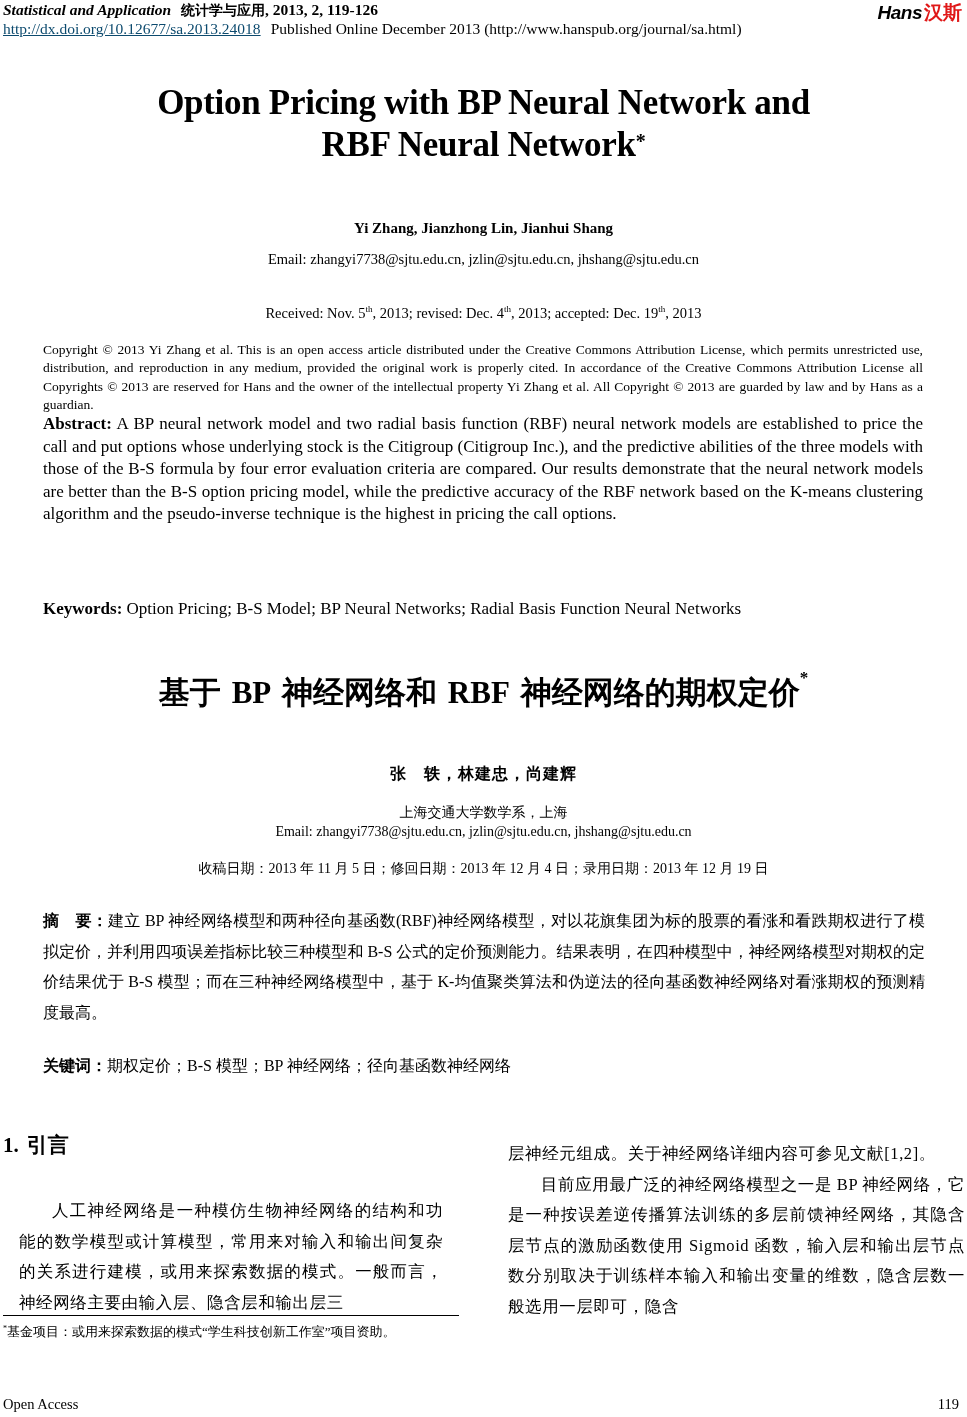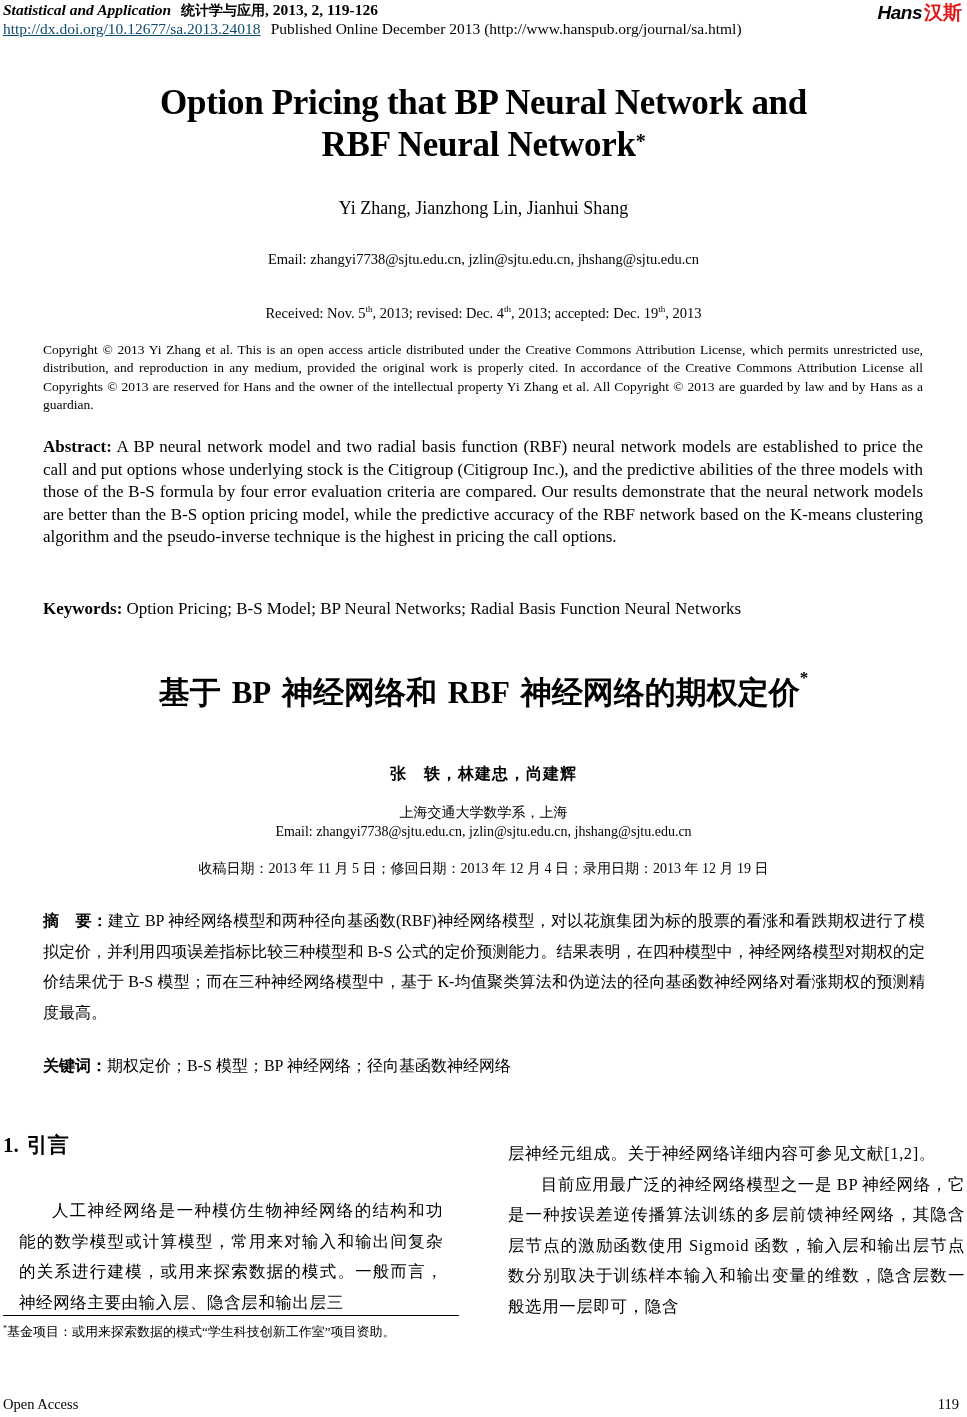--- a/index.html
+++ b/index.html
@@ -14,27 +14,27 @@
   .hdr-line2 { left: 3px; top: 20px; font-size: 15.5px; white-space: nowrap; }
   .hdr-doi { color: #0c4a6e; text-decoration: underline; cursor: pointer; }
   .hdr-pub { margin-left: 10px; }
   .logo { right: 5px; top: 0px; font-size: 19px; font-weight: bold; white-space: nowrap; }
   .logo .en { color: #000000; font-style: italic; font-family: "Liberation Sans", sans-serif; font-weight: 900; letter-spacing: -0.5px; }
   .logo .cn { color: #e01818; font-family: "DejaVu Sans", sans-serif; margin-left: 2px; }
 
   .center { left: 0; width: 967px; text-align: center; }
   .title-en { top: 82px; font-size: 35px; font-weight: bold; line-height: 42px; letter-spacing: -0.3px; }
   .title-en sup { font-size: 20px; vertical-align: top; position: relative; top: -4px; }
-  .authors-en { top: 198px; font-size: 18px; font-weight: normal; }
+  .authors-en { top: 220px; font-size: 15px; font-weight: bold; }
   .affil-en { top: 250px; font-size: 14.5px; line-height: 18px; }
   .dates-en { top: 304px; font-size: 14.5px; }
   .dates-en sup { font-size: 9px; }
 
   .copyright { left: 43px; width: 880px; top: 341px; font-size: 13.5px; line-height: 18.4px; text-align: justify; }
-  .abstract-en { left: 43px; width: 880px; top: 436px; font-size: 17px; line-height: 22.6px; text-align: justify; }
+  .abstract-en { left: 43px; width: 880px; top: 413px; font-size: 17px; line-height: 22.6px; text-align: justify; }
   .lbl-b { font-weight: bold; }
   .keywords-en { left: 43px; width: 900px; top: 599px; font-size: 17px; }
 
   .title-cn { top: 672px; font-size: 31px; font-weight: bold; font-family: "DejaVu Sans", sans-serif; }
   .title-cn .lat { font-family: "Liberation Serif", serif; }
   .title-cn sup { font-size: 17px; font-family: "Liberation Serif", serif; vertical-align: top; position: relative; top: -4px; }
   .authors-cn { top: 764px; font-size: 16px; font-weight: bold; font-family: "DejaVu Serif", serif; letter-spacing: 1px; }
   .affil-cn { top: 803px; font-size: 14px; line-height: 19px; }
   .dates-cn { top: 860px; font-size: 14px; }
 
@@ -64,21 +64,21 @@
   <span style="margin-left:6px;font-family:'DejaVu Sans',sans-serif;font-size:14px;">统计学与应用</span><span>, 2013, 2, 119-126</span>
 </div>
 <div class="abs hdr-line2">
   <span class="hdr-doi">http://dx.doi.org/10.12677/sa.2013.24018</span><span class="hdr-pub">Published Online December 2013 (http://www.hanspub.org/journal/sa.html)</span>
 </div>
 <div class="abs logo">
   <span class="en">Hans</span><span class="cn">汉斯</span>
 </div>
 
 <div class="abs center title-en">
-  <div>Option Pricing that BP Neural Network and</div>
+  <div>Option Pricing with BP Neural Network and</div>
   <div><span>RBF Neural Network</span><sup>*</sup></div>
 </div>
 <div class="abs center authors-en">Yi Zhang, Jianzhong Lin, Jianhui Shang</div>
 <div class="abs center affil-en">
   <div>Email: zhangyi7738@sjtu.edu.cn, jzlin@sjtu.edu.cn, jhshang@sjtu.edu.cn</div>
 </div>
 <div class="abs center dates-en">
   <span>Received: Nov. 5</span><sup>th</sup><span>, 2013; revised: Dec. 4</span><sup>th</sup><span>, 2013; accepted: Dec. 19</span><sup>th</sup><span>, 2013</span>
 </div>
 

